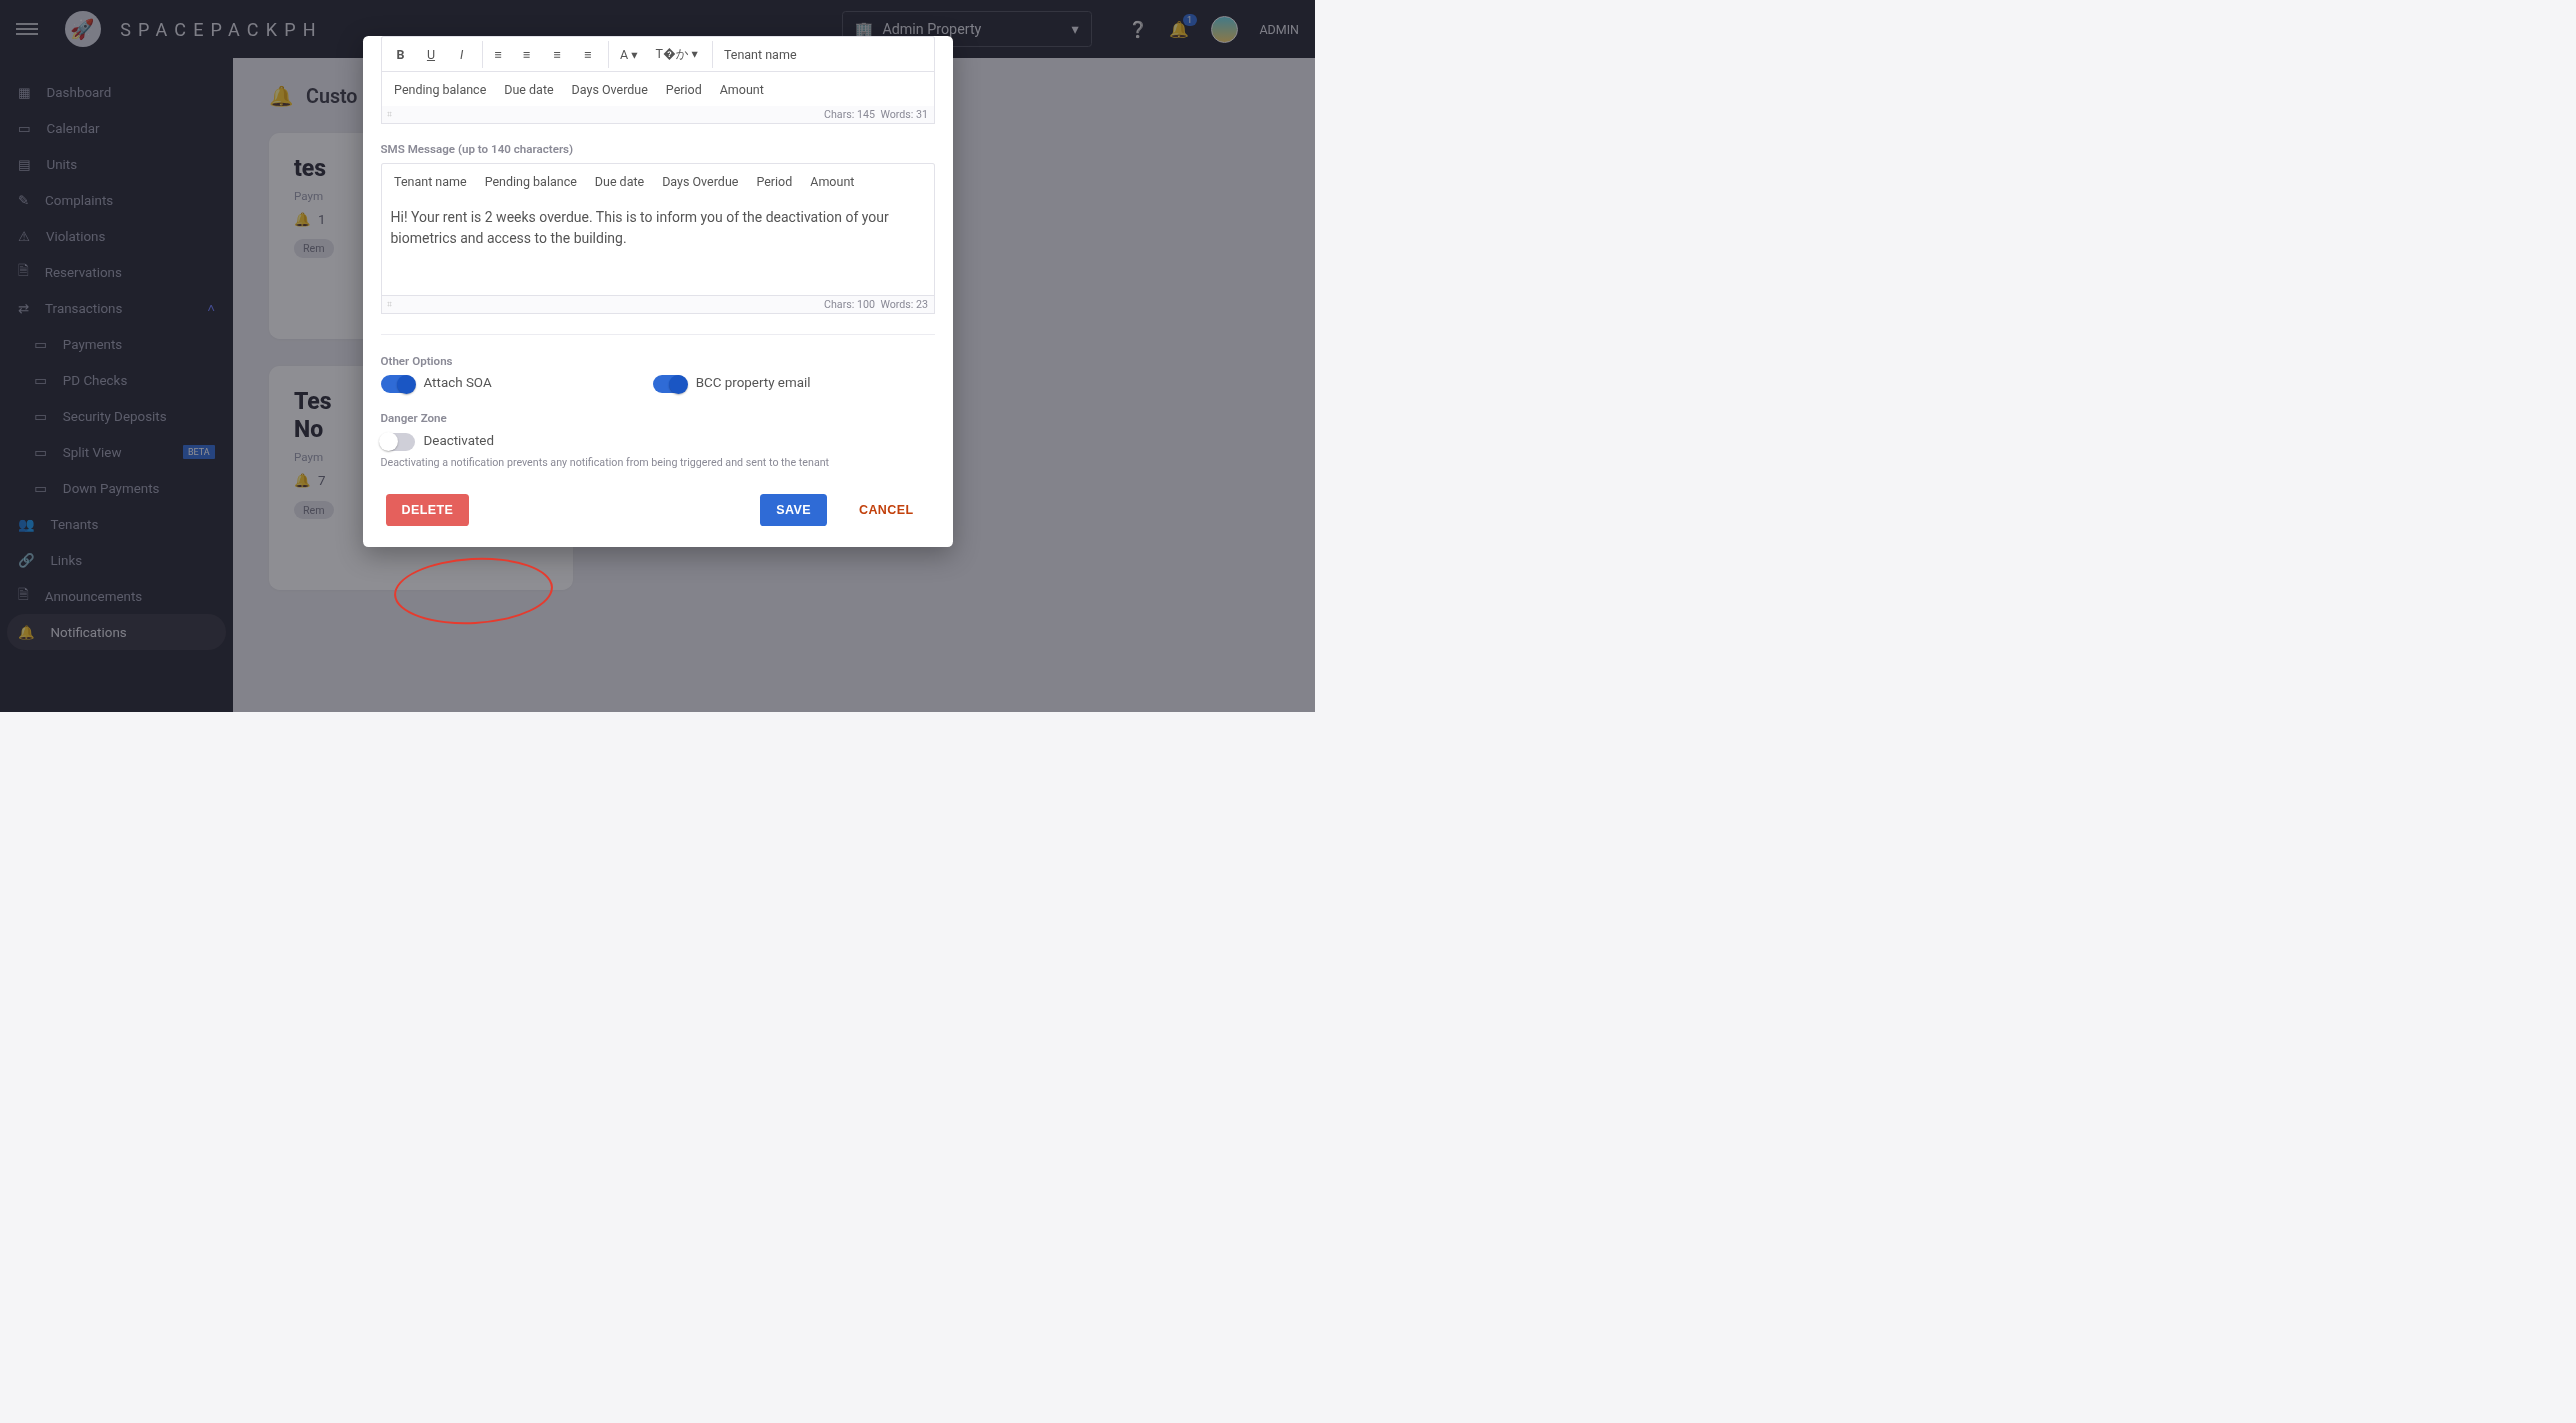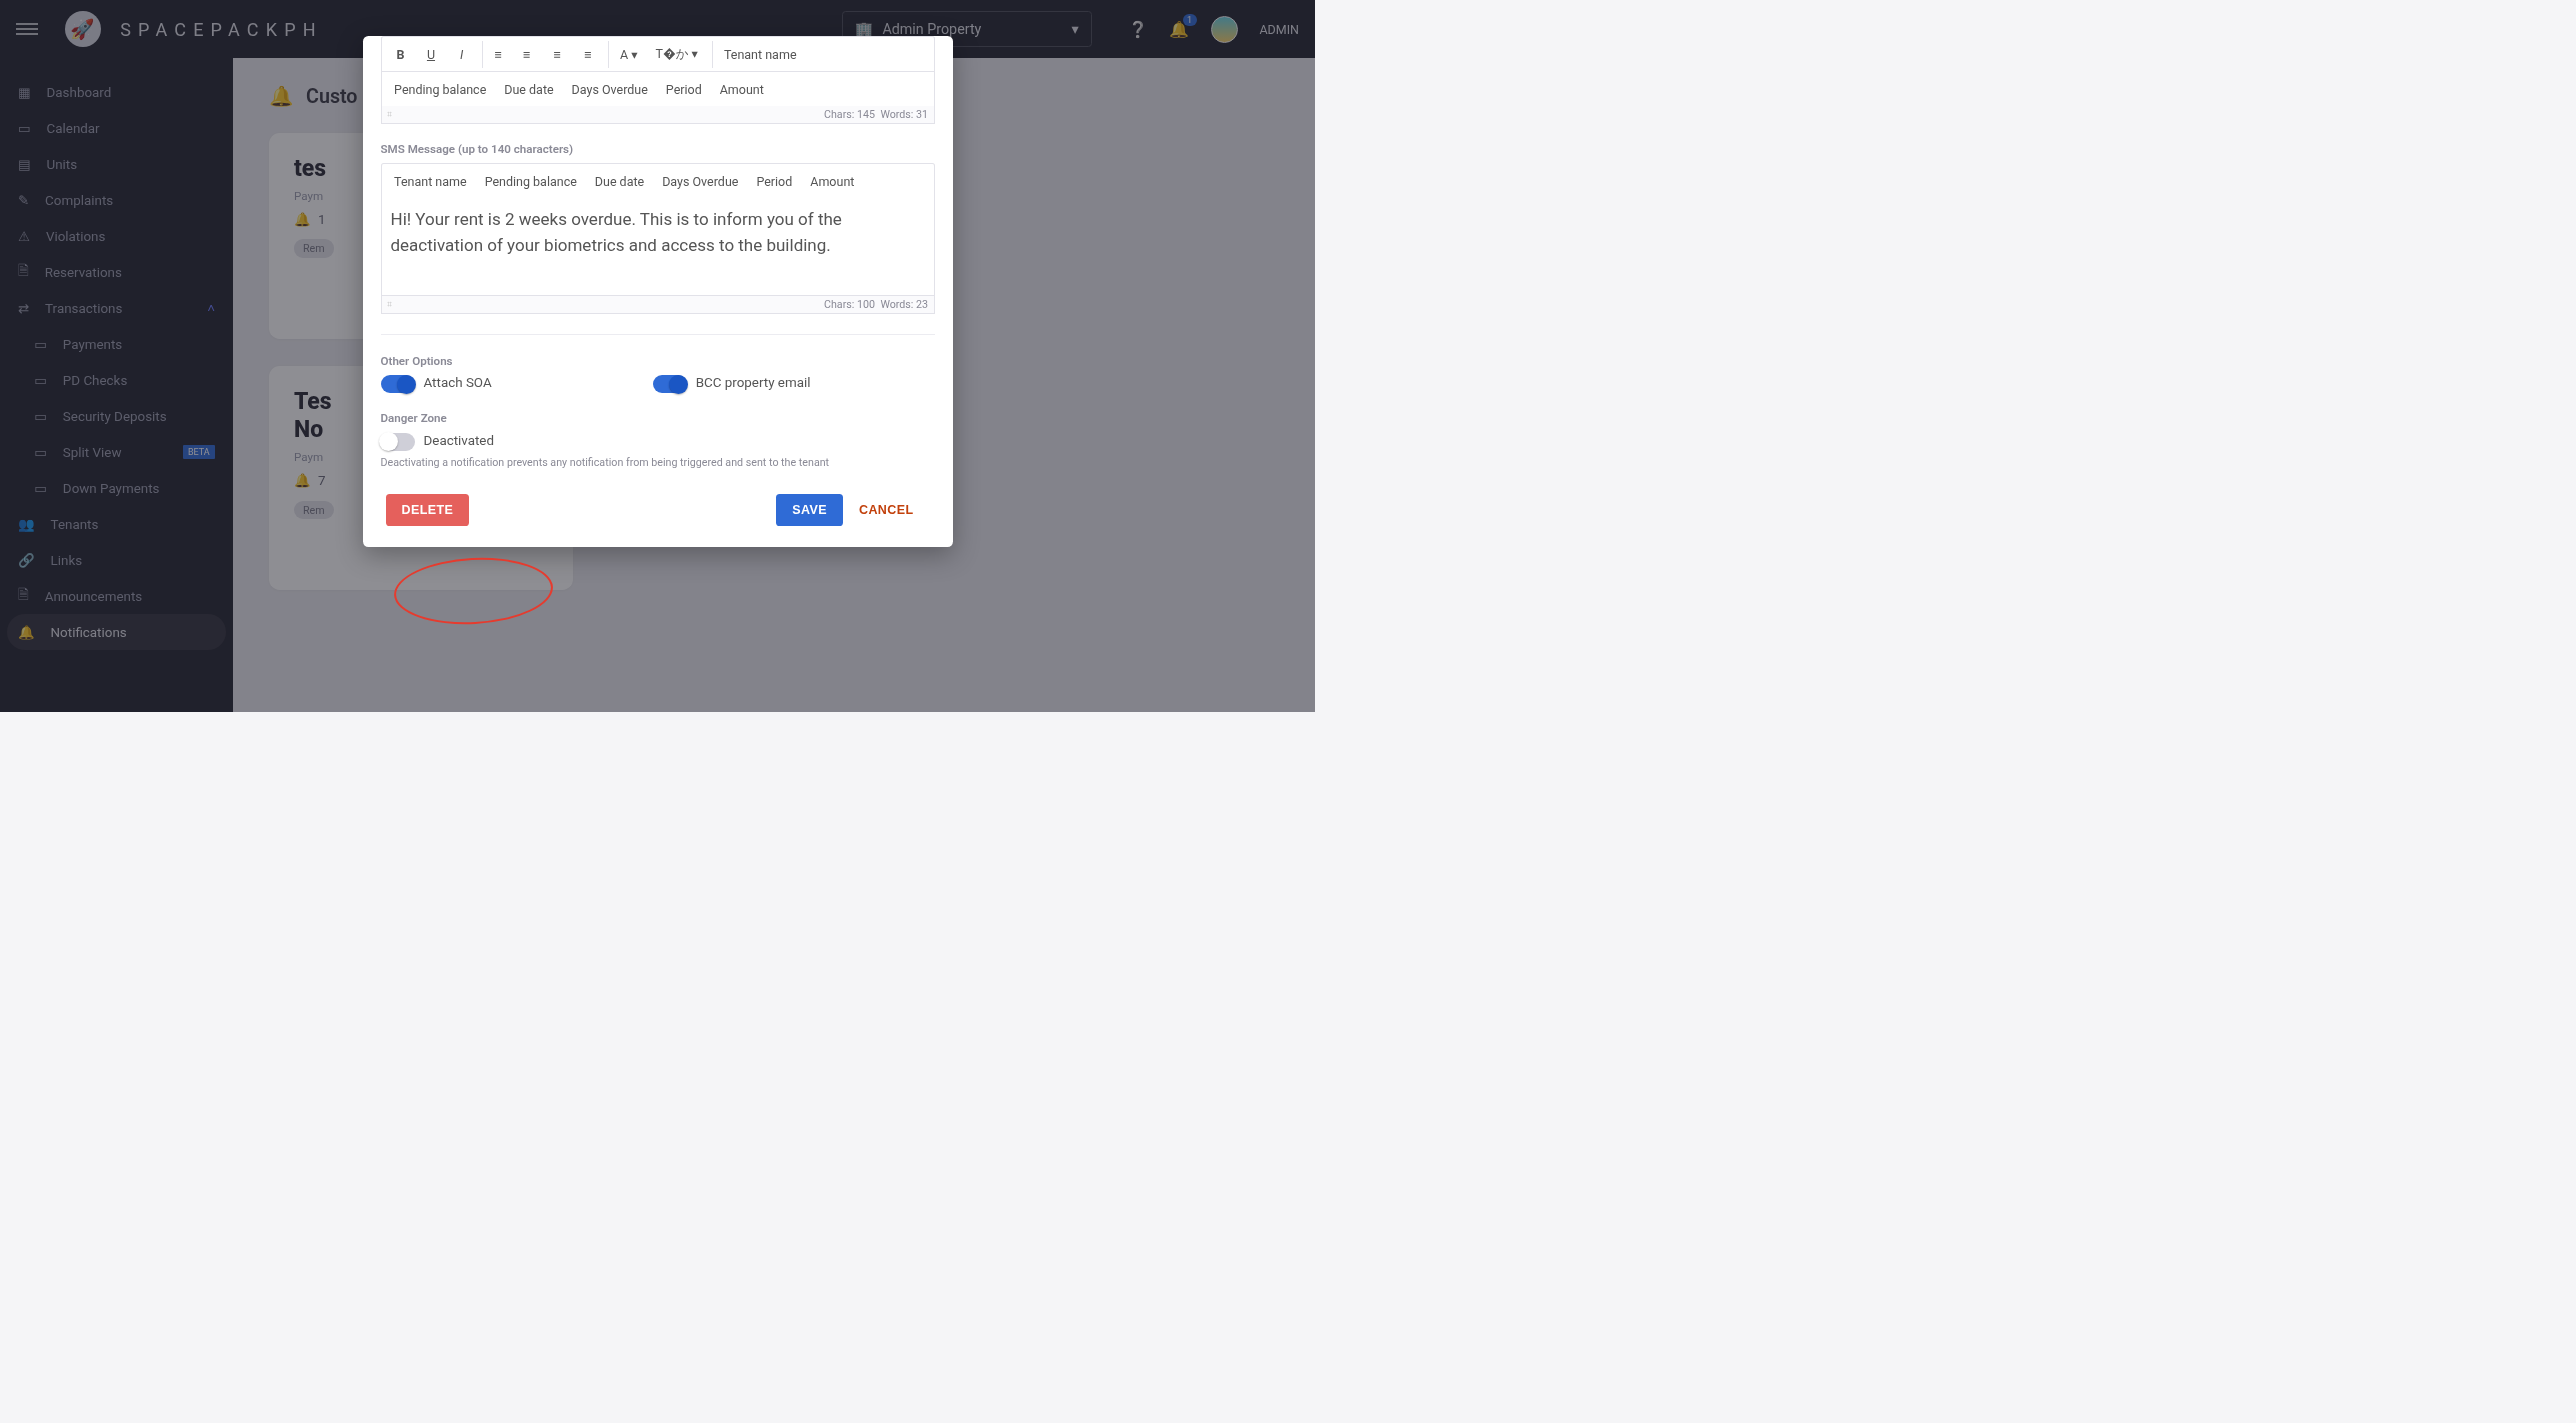--- a/index.html
+++ b/index.html
@@ -115,38 +115,38 @@
   .editor-footer {
     margin:0 18px; border:0.9px solid #e2e2e9; border-top:none;
     display:flex; justify-content:space-between; align-items:center;
     font-size:10.7px; color:#8a8a96; padding:1.8px 5.4px;
     background:#fafafc;
   }
   .drag-handle { font-size:9px; color:#bbb;}
   .section-label { margin:18px 18px 7.2px; font-size:11.6px; color:#8a8a96; font-weight:600;}
   .sms-textarea {
     margin:0 18px; border:0.9px solid #e2e2e9; border-top:none;
-    min-height:98px; padding:9px 9px; font-size:17px; color:#555; line-height:1.5;
+    min-height:98px; padding:9px 9px; font-size:14px; color:#555; line-height:1.5;
   }
   .divider { height:0.9px; background:#ececf1; margin:19.7px 18px;}
   .toggle-row { display:flex; gap:54px; margin:0 18px;}
   .toggle-item { display:flex; gap:9px; font-size:13.4px; color:#555;}
   .switch { width:34px; height:18px; border-radius:10.7px; position:relative;}
   .switch.on { background:#2f6bd6;}
   .switch.off { background:#cfcfd8;}
   .knob { position:absolute; width:18px; height:18px; border-radius:50%; background:#fff; top:0px; box-shadow:0 0.9px 1.8px rgba(0,0,0,0.3);}
   .switch.on .knob { right:-1.8px; background:#1a56c4; width:19.7px; height:19.7px; top:-0.9px;}
   .switch.off .knob { left:-1.8px; width:19.7px; height:19.7px; top:-0.9px;}
   .danger-note { margin:5.4px 18px 0; font-size:10.7px; color:#8a8a96;}
   .btn-row { display:flex; align-items:center; gap:16px; margin:25px 23px 0;}
   .btn { border:none; border-radius:3.6px; padding:9px 16px; font-size:12.5px; font-weight:700; letter-spacing:0.4px; cursor:pointer;}
   .btn.delete { background:#e5605c; color:#fff;}
   .btn.save { background:#2f6bd6; color:#fff;}
   .btn.cancel { background:transparent; color:#c2410c;}
-  .btn-row .right { margin-left:auto; display:flex; gap:0;}
+  .btn-row .right { margin-left:auto; display:flex; gap:16px;}
 
   .annot-ellipse {
     position:absolute; z-index:7;
     border:2.7px solid #e63b2e; border-radius:50%;
     width:159px; height:66px;
     left:394px; top:558px;
     transform: rotate(-3deg);
     pointer-events:none;
   }
 </style>

